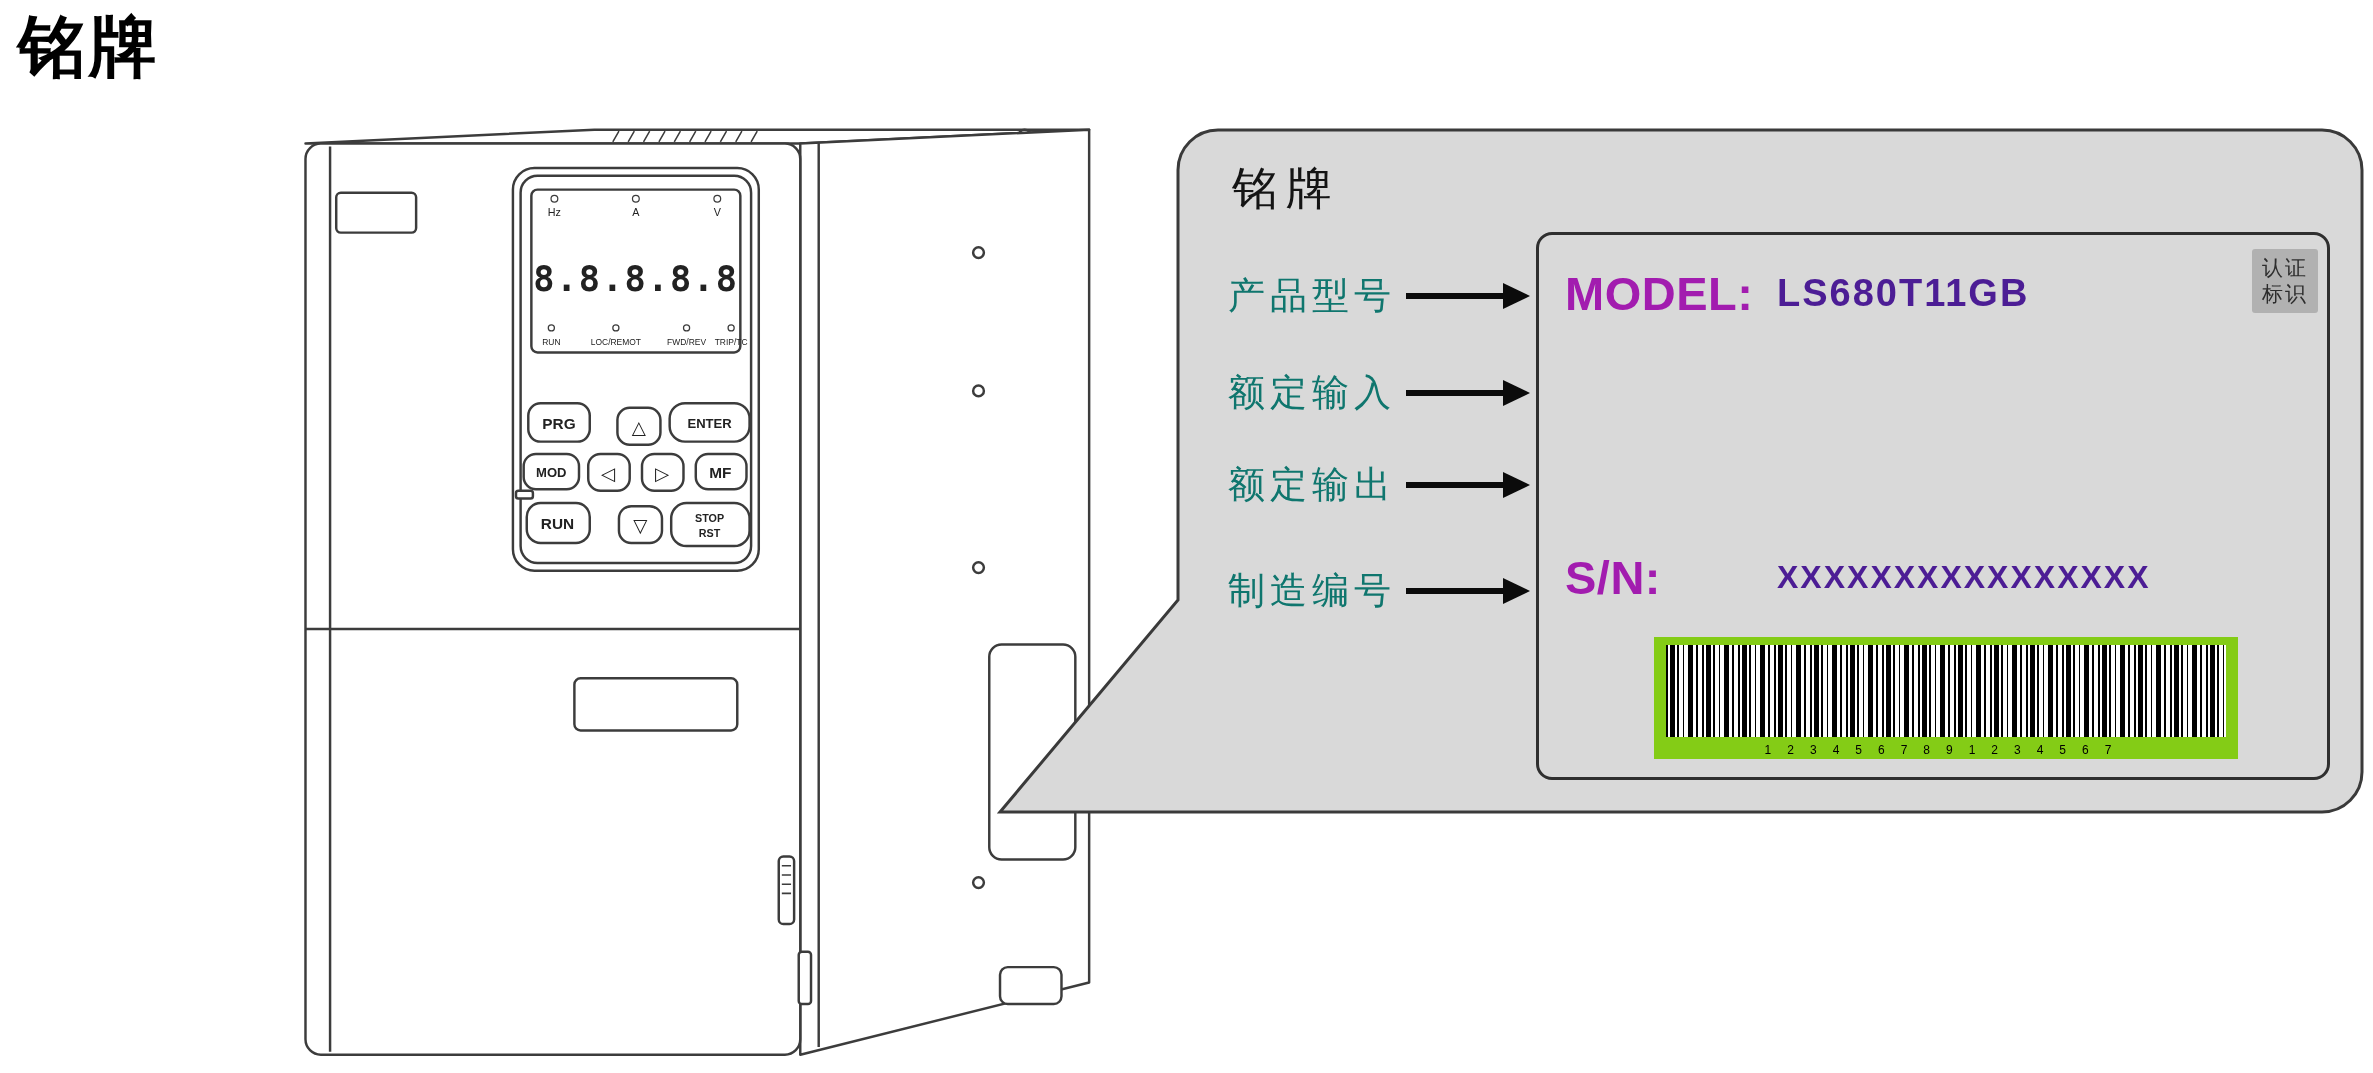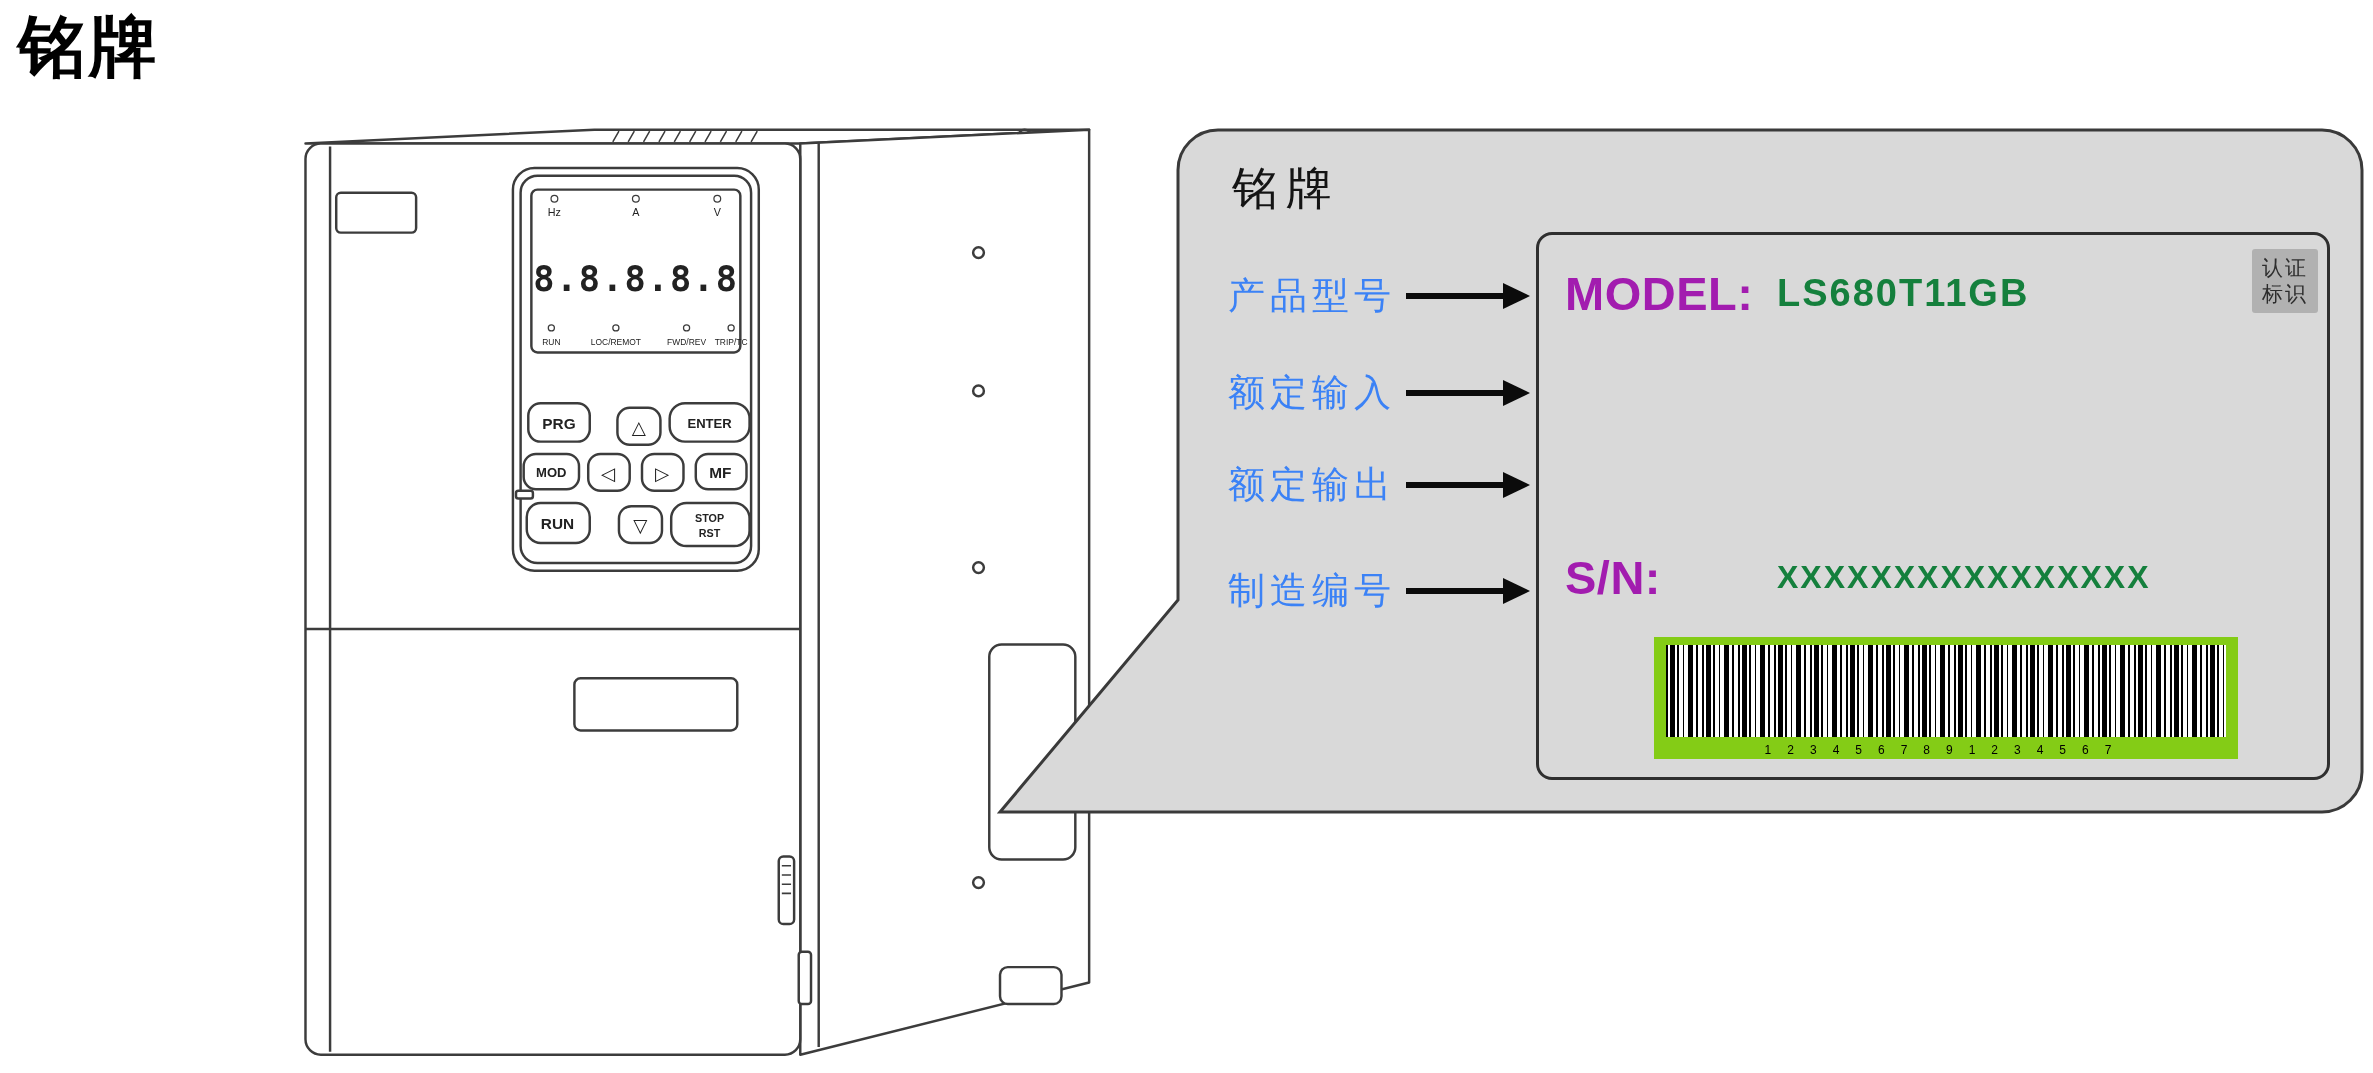--- a/index.html
+++ b/index.html
@@ -13,32 +13,32 @@
   
   .device-svg{position:absolute;left:290px;top:122px;width:830px;height:945px;}
   
   .callout-svg{position:absolute;left:0;top:0;width:2373px;height:1073px;pointer-events:none;}
   .callout-heading{
     position:absolute;left:1232px;top:158px;font-size:46px;letter-spacing:8px;color:#141414;
   }
   .cl-row{
     position:absolute;left:1228px;width:302px;height:46px;display:flex;align-items:center;
   }
-  .cl-label{font-size:37px;letter-spacing:5px;color:#3b82f6;white-space:nowrap;}
+  .cl-label{font-size:37px;letter-spacing:5px;color:#0f766e;white-space:nowrap;}
   .arrow{flex:1;display:flex;align-items:center;margin-left:10px;}
   .arrow-shaft{flex:1;height:6px;background:#0b0b0b;}
   .arrow-head{width:0;height:0;border-left:27px solid #0b0b0b;border-top:13px solid transparent;border-bottom:13px solid transparent;}
   
   .nameplate{
     position:absolute;left:1536px;top:232px;width:794px;height:548px;
     background:#d9d9d9;border:3px solid #2f2f2f;border-radius:16px;box-sizing:border-box;
   }
   .np-row{position:absolute;left:26px;right:20px;height:44px;display:flex;align-items:center;}
   .np-key{width:212px;font-size:47px;font-weight:700;letter-spacing:0.5px;color:#a21caf;flex:none;}
-  .np-value{font-size:33px;font-weight:600;letter-spacing:-0.2px;color:#15803d;white-space:nowrap;}
+  .np-value{font-size:33px;font-weight:600;letter-spacing:-0.2px;color:#4c1d95;white-space:nowrap;}
   .np-row-model .np-key{font-weight:600;}
   .np-row-model .np-value{font-size:38px;font-weight:700;letter-spacing:2px;}
   .np-row-sn .np-value{font-size:32px;letter-spacing:2px;}
   .cert-badge{
     position:absolute;right:9px;top:14px;width:66px;height:64px;background:#b1b1b1;
     display:flex;flex-direction:column;align-items:center;justify-content:center;
     font-size:21px;line-height:1.25;letter-spacing:2px;color:#2d2d2d;border-radius:3px;
   }
   .barcode{
     position:absolute;left:115px;top:402px;width:584px;height:122px;background:#84cc16;

